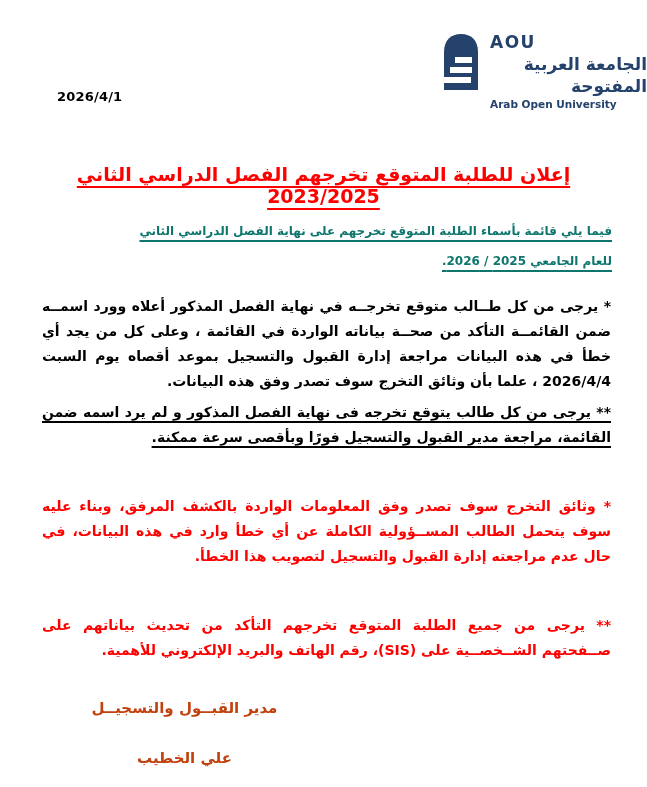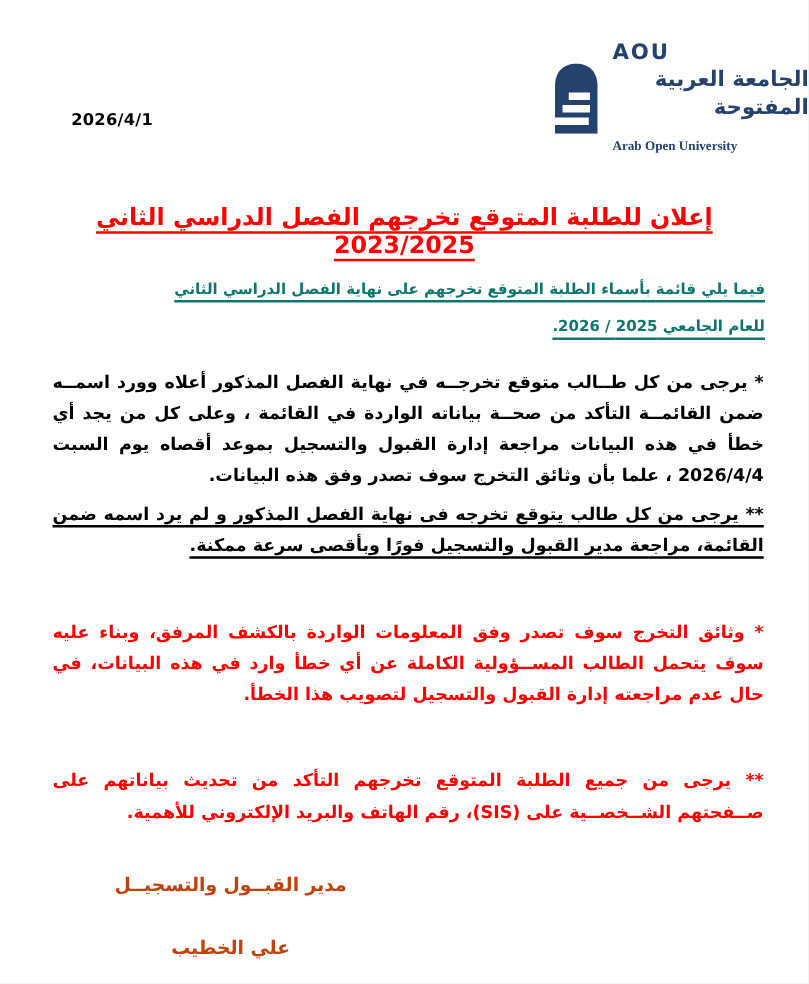--- a/index.html
+++ b/index.html
@@ -2,26 +2,26 @@
 <html lang="ar"><head>
 <meta charset="utf-8">
 <style>
   html,body{margin:0;padding:0;background:#e8e8e8;}
   .page{
     position:relative;width:647px;height:787px;margin:0 auto;background:#ffffff;
     font-family:"DejaVu Sans",sans-serif;font-weight:bold;color:#000;overflow:hidden;
   }
   
   .doc-date{position:absolute;left:57px;top:89px;font-size:13px;letter-spacing:.2px;}
-  .logo{position:absolute;left:441px;top:32px;display:flex;align-items:center;gap:9px;}
+  .logo{position:absolute;left:441px;top:32px;display:flex;align-items:flex-start;gap:9px;}
   .logo-arch svg{display:block;}
   .logo-textblock{display:flex;flex-direction:column;color:#24426b;line-height:1.25;}
   .logo-acronym{font-size:17px;letter-spacing:1.5px;}
   .logo-ar{font-size:17px;direction:rtl;margin-top:1px;}
-  .logo-en{font-size:10.5px;margin-top:14px;white-space:nowrap;font-family:Liberation Serif, serif;}
+  .logo-en{font-size:10.5px;margin-top:1px;white-space:nowrap;}
   
   .title{
     position:absolute;top:163px;left:30px;right:30px;margin:0;
     text-align:center;direction:rtl;color:#ff0000;font-size:19px;font-weight:bold;
     text-decoration:underline;text-decoration-thickness:2px;text-underline-offset:5px;
   }
   .subtitle{
     position:absolute;top:216px;left:35px;right:35px;margin:0;
     text-align:right;direction:rtl;font-size:12px;line-height:30px;font-weight:bold;color:#0f766e;
   }

